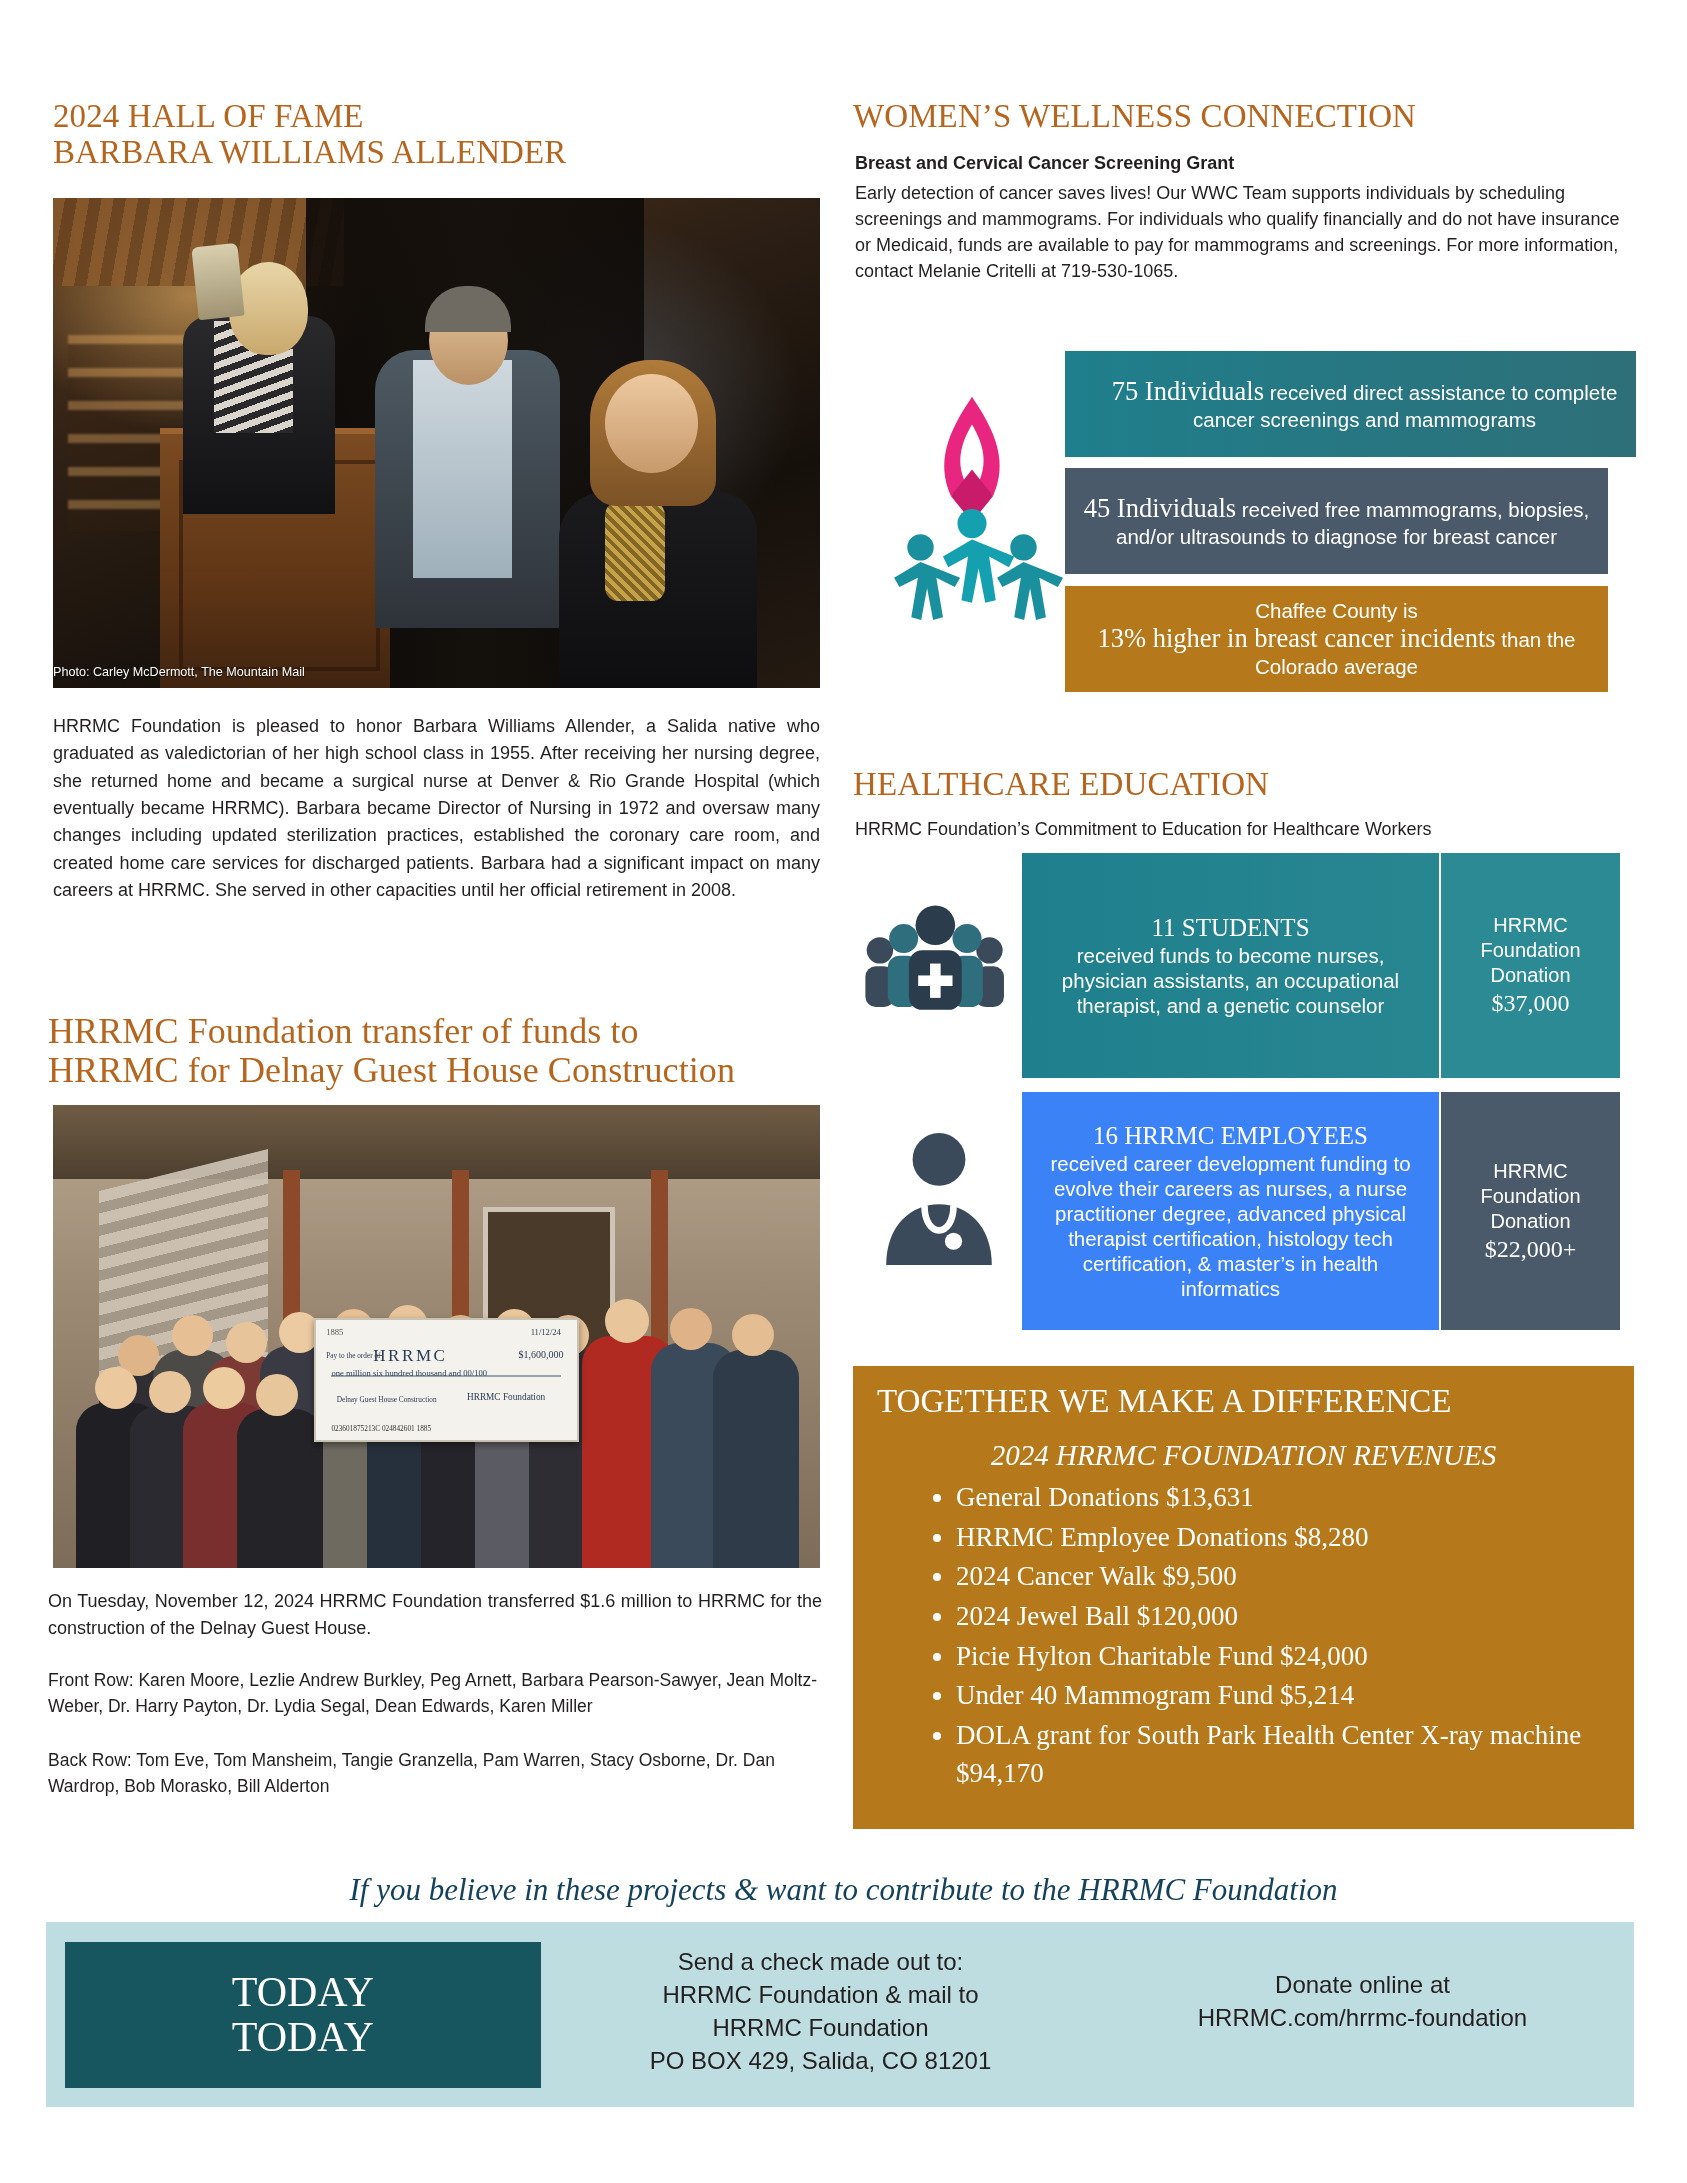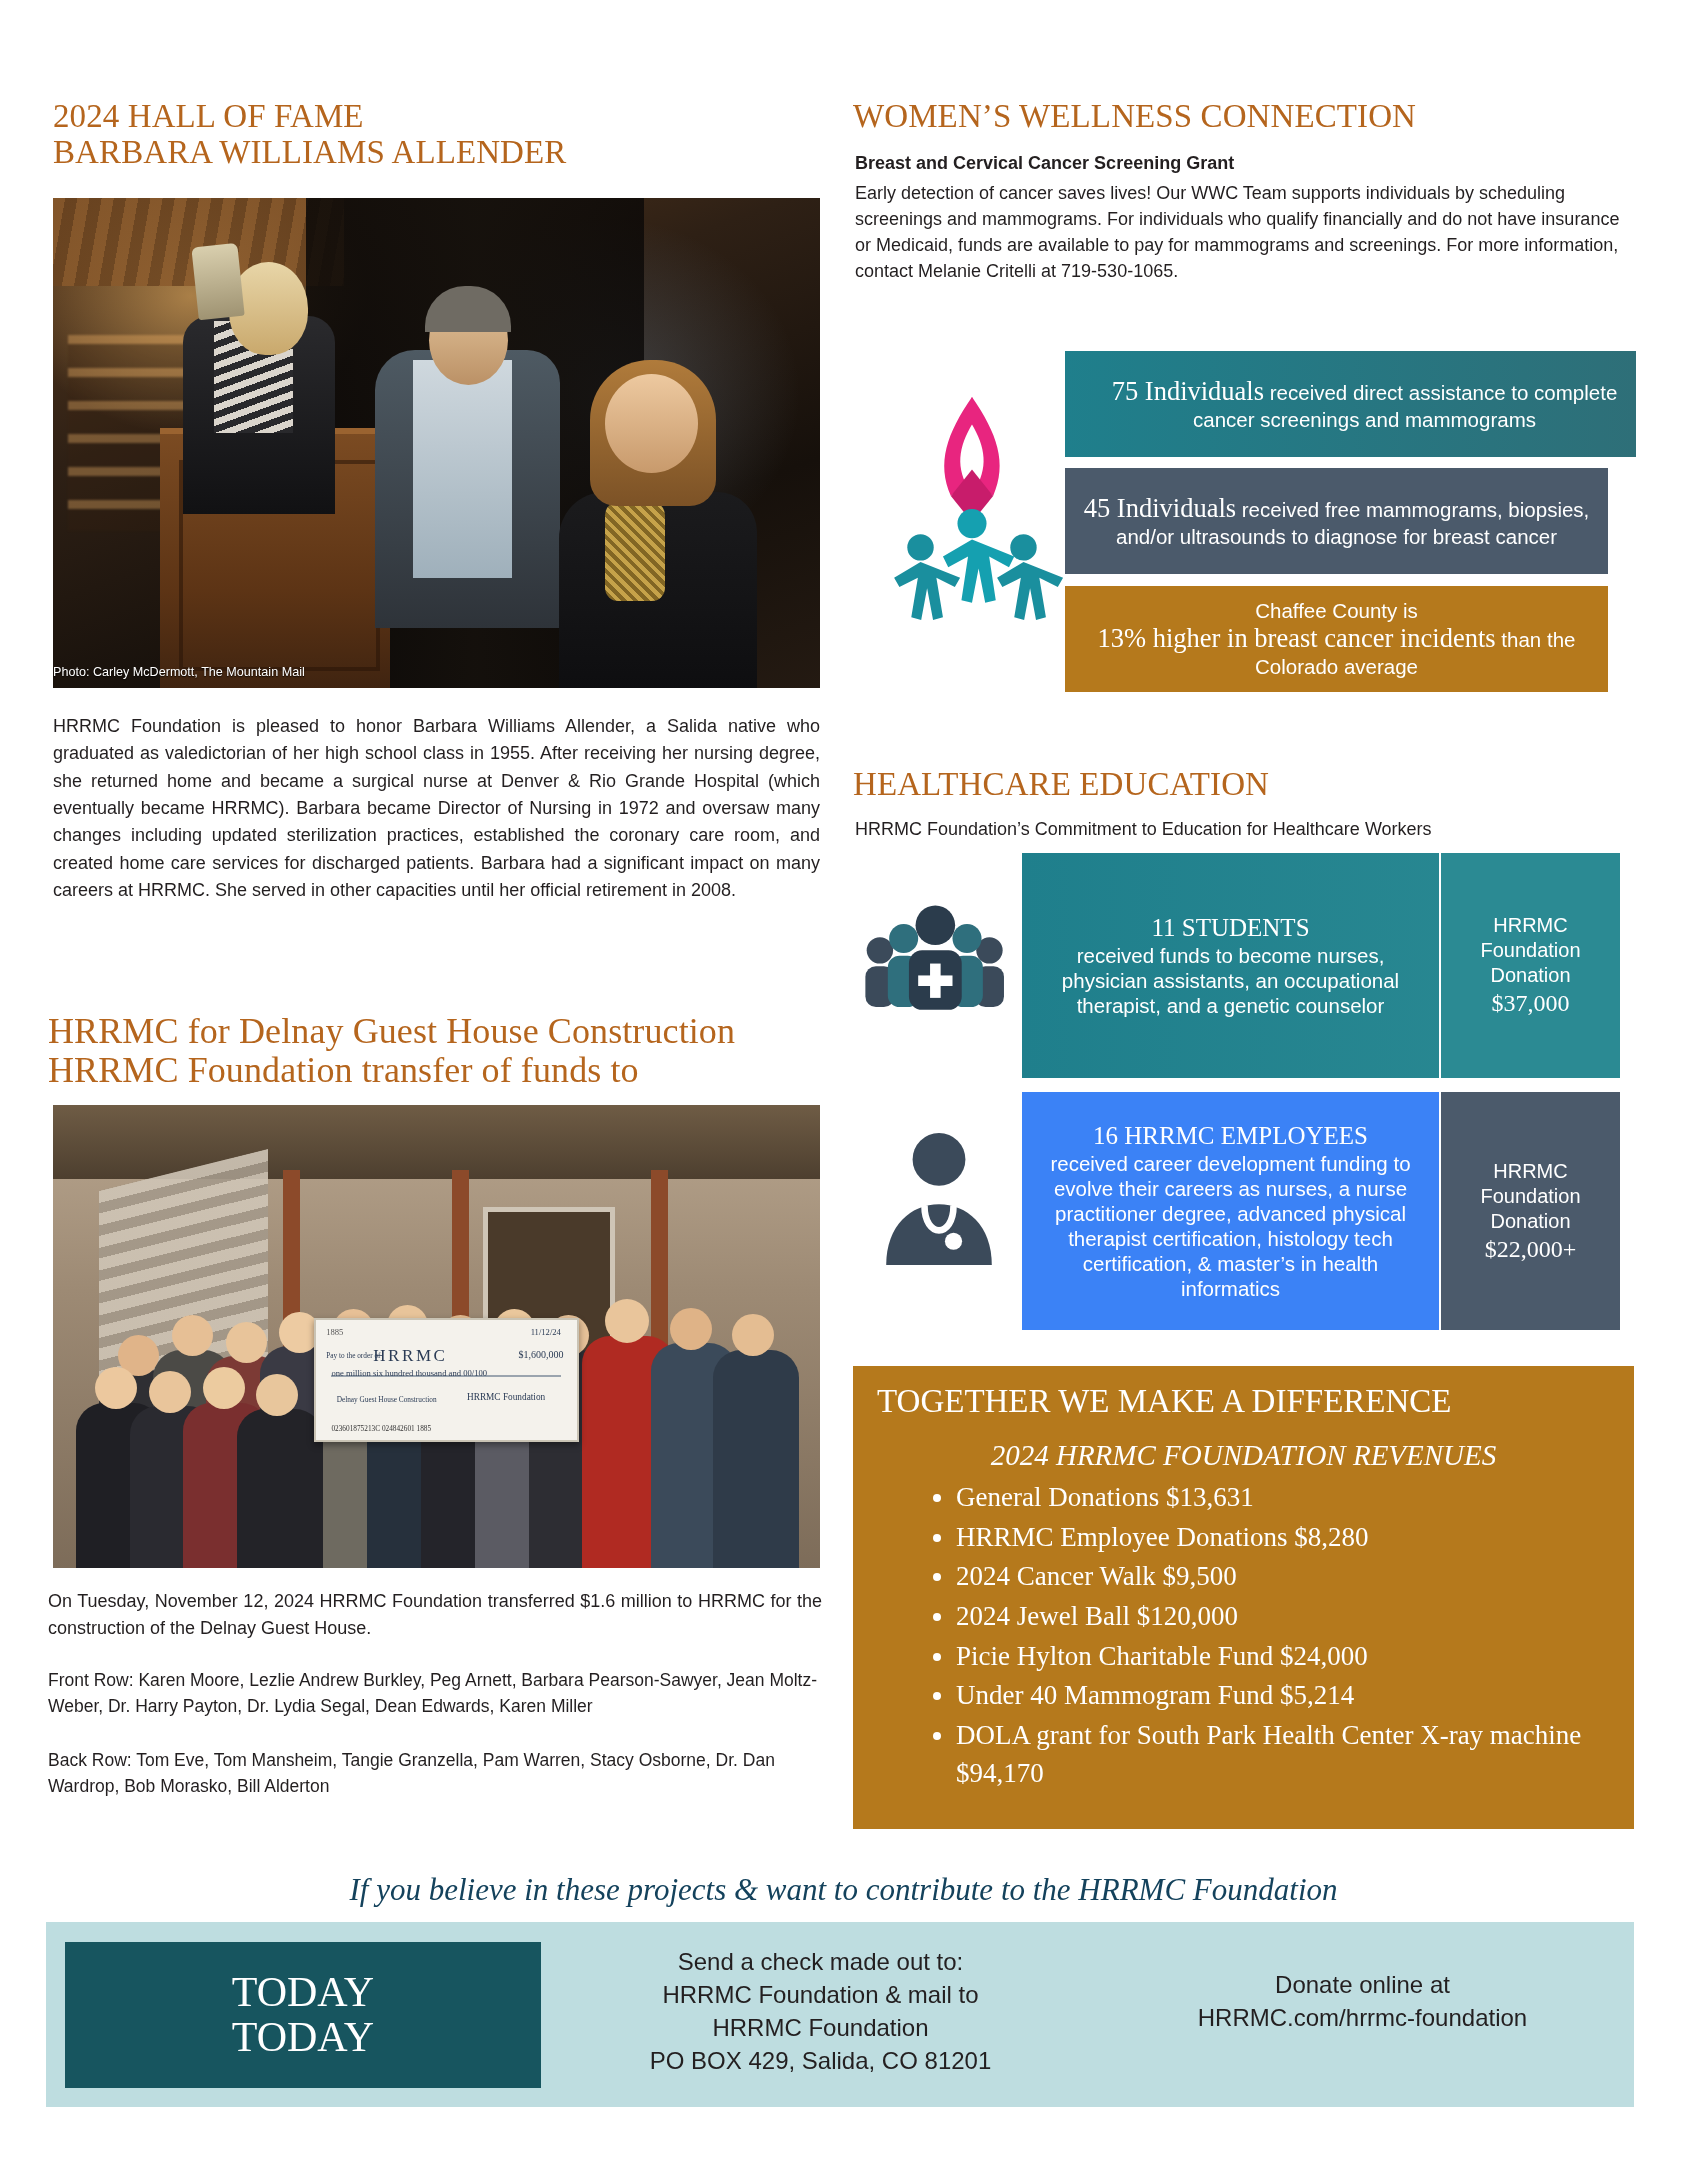--- a/index.html
+++ b/index.html
@@ -211,22 +211,22 @@
     <div class="woman2-body"></div>
     <div class="woman2-sparkle"></div>
     <div class="woman2-hair"></div>
     <div class="woman2-head"></div>
     <div class="photo-credit">Photo: Carley McDermott, The Mountain Mail</div>
   </div>
 
   <div id="hof-body">HRRMC Foundation is pleased to honor Barbara Williams Allender, a Salida native who graduated as valedictorian of her high school class in 1955. After receiving her nursing degree, she returned home and became a surgical nurse at Denver &amp; Rio Grande Hospital (which eventually became HRRMC). Barbara became Director of Nursing in 1972 and oversaw many changes including updated sterilization practices, established the coronary care room, and created home care services for discharged patients. Barbara had a significant impact on many careers at HRRMC. She served in other capacities until her official retirement in 2008.</div>
 
   <div id="delnay-title" class="h-orange big">
+    <div>HRRMC Foundation transfer of funds to</div>
     <div>HRRMC for Delnay Guest House Construction</div>
-    <div>HRRMC Foundation transfer of funds to</div>
   </div>
 
   <div id="delnay-photo">
     <div class="bldg"></div>
     <div class="bldg-roof"></div>
     <div class="bldg-beam" style="left:30%"></div>
     <div class="bldg-beam" style="left:52%"></div>
     <div class="bldg-beam" style="left:78%"></div>
     <div class="bldg-stairs"></div>
     <div class="bldg-door"></div>

